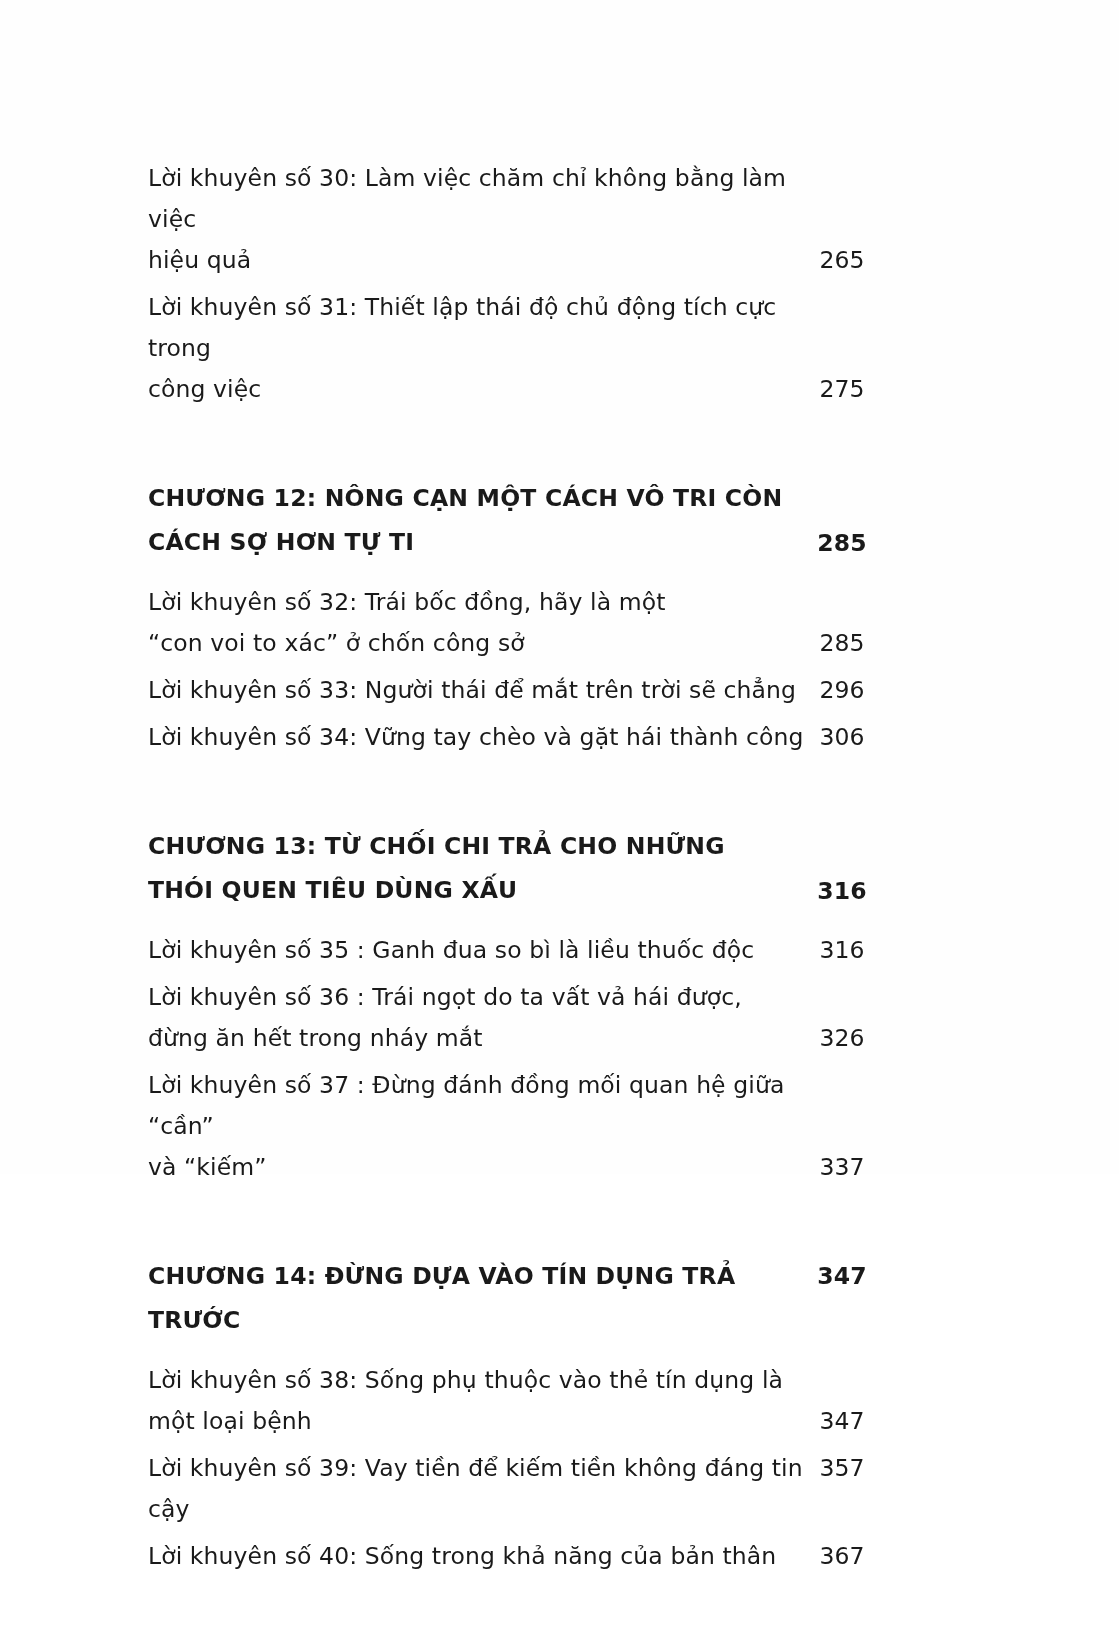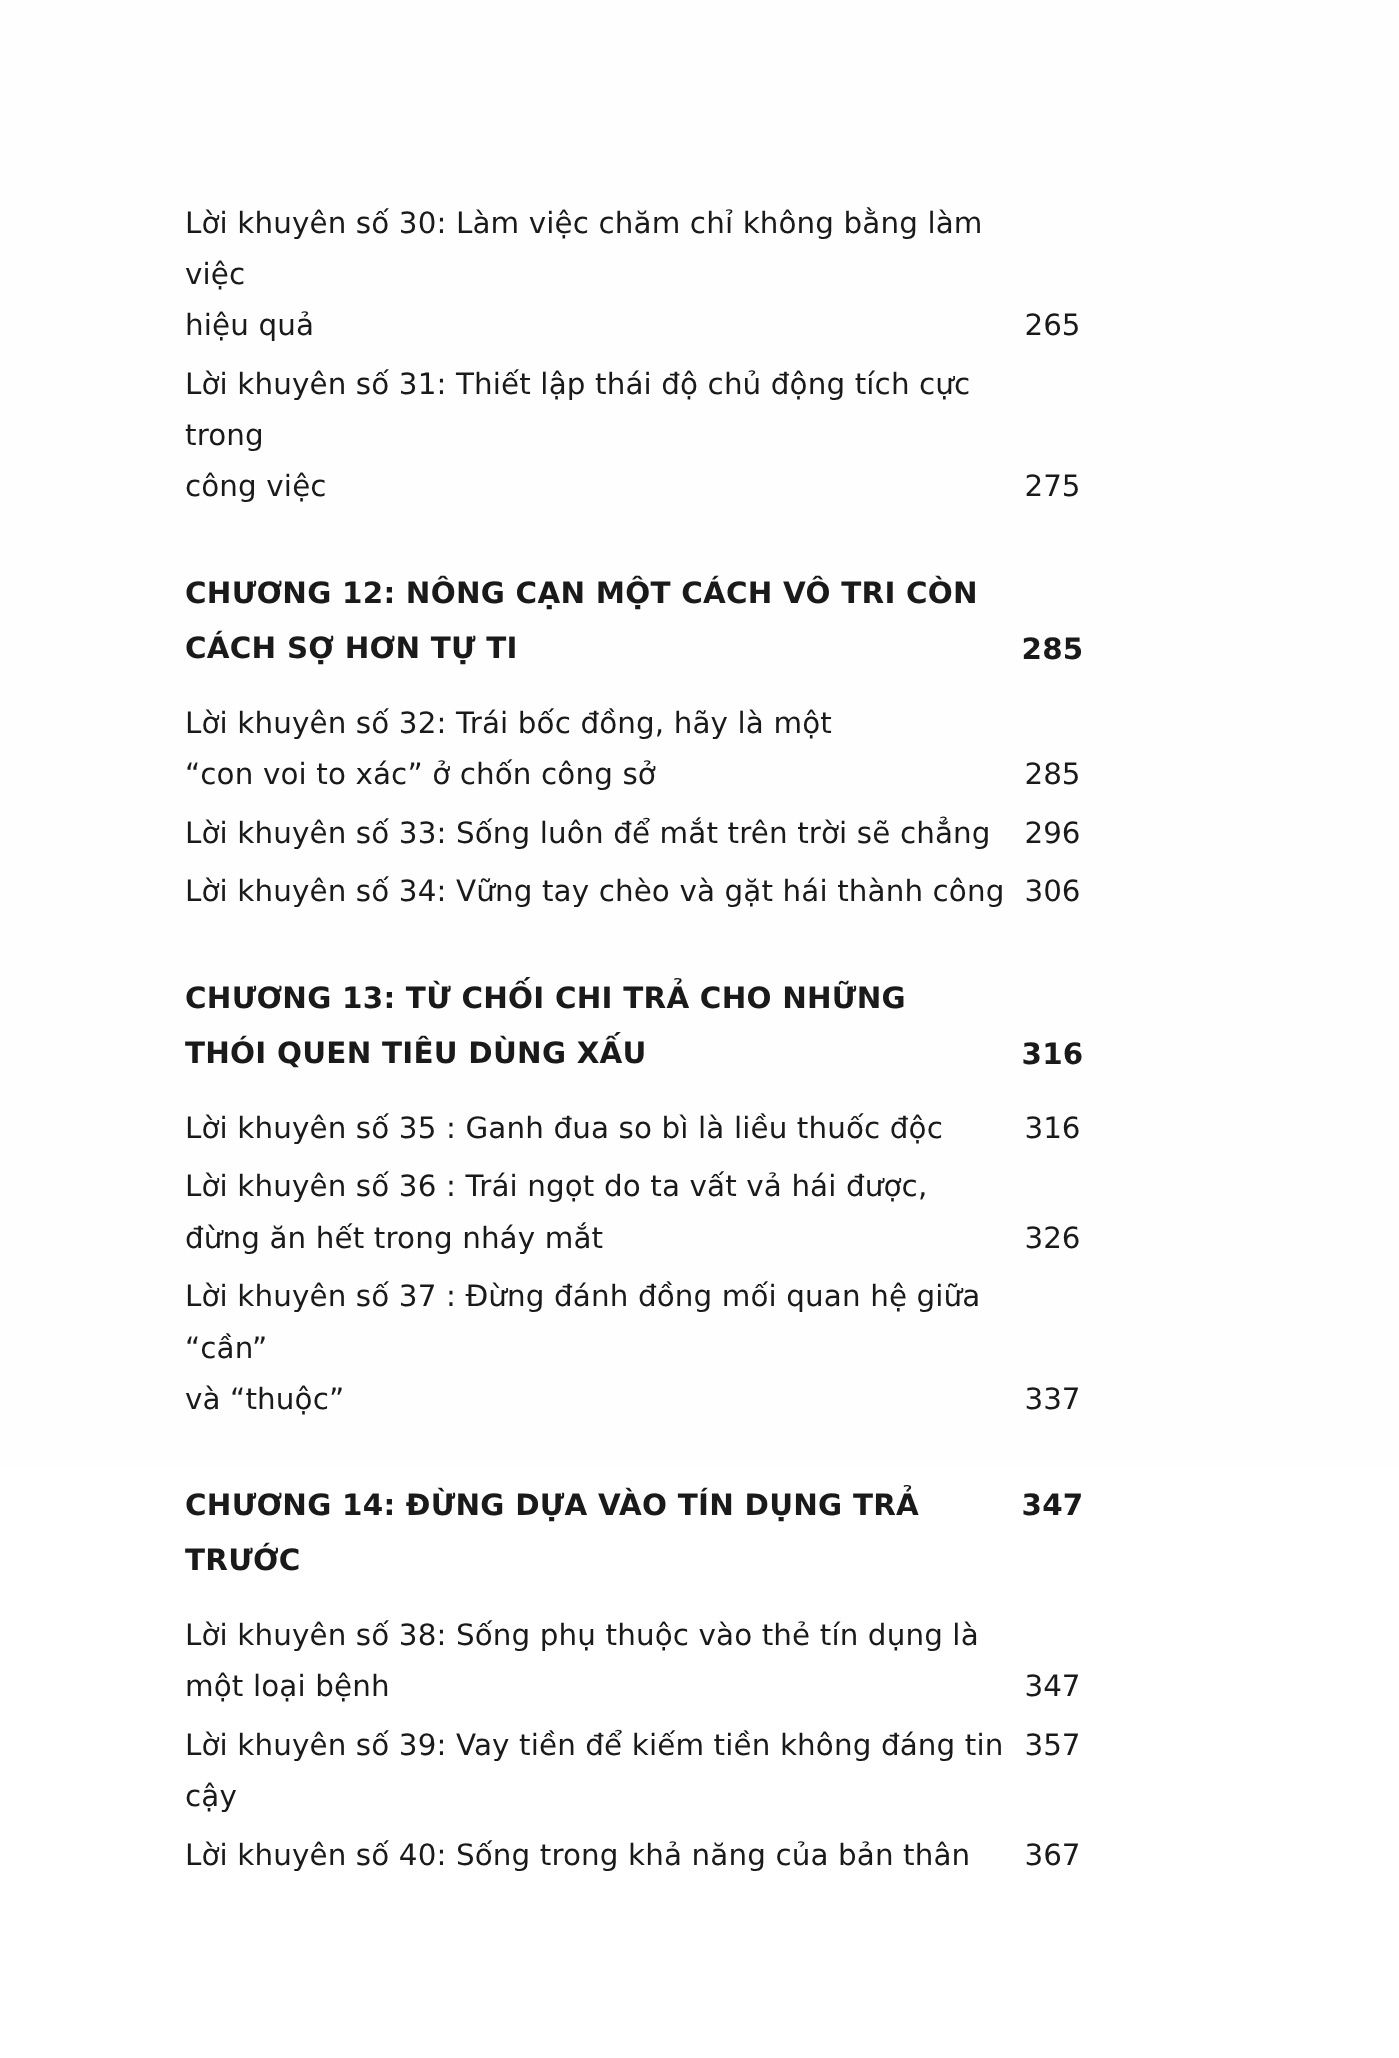--- a/index.html
+++ b/index.html
@@ -42,21 +42,21 @@
   }
   .entry .pg {
     font-size: 23.5px;
     line-height: 41px;
     text-align: center;
     min-width: 52px;
     white-space: nowrap;
   }
   
   .chapter {
-    margin-top: 42px;
+    margin-top: 66px;
     margin-bottom: 10px;
   }
   .chapter .txt,
   .chapter .pg {
     font-weight: bold;
     font-size: 23.5px;
     line-height: 44px;
     letter-spacing: 0.2px;
   }
   .chapter .txt {
@@ -115,21 +115,21 @@
     <div class="entry two-line">
       <div class="txt">
         <span class="line1">Lời khuyên số 32: Trái bốc đồng, hãy là một</span><br>
         <span class="line2"> “con voi to xác” ở chốn công sở</span>
       </div>
       <div class="pg">285</div>
     </div>
 
     <div class="entry two-line">
       <div class="txt">
-        <span class="line1">Lời khuyên số 33: Sống luôn để mắt trên trời sẽ chẳng</span><br>
+        <span class="line1">Lời khuyên số 33: Người thái để mắt trên trời sẽ chẳng</span><br>
       </div>
       <div class="pg">296</div>
     </div>
 
     <div class="entry">
       <div class="txt">Lời khuyên số 34:  Vững tay chèo và gặt hái thành công</div>
       <div class="pg">306</div>
     </div>
 
     <div class="entry chapter two-line chapter-block">
@@ -149,21 +149,21 @@
       <div class="txt">
         <span class="line1">Lời khuyên số 36 : Trái ngọt do ta vất vả hái được,</span><br>
         <span class="line2">đừng ăn hết trong nháy mắt</span>
       </div>
       <div class="pg">326</div>
     </div>
 
     <div class="entry two-line">
       <div class="txt">
         <span class="line1">Lời khuyên số 37 : Đừng đánh đồng mối quan hệ giữa “cần”</span><br>
-        <span class="line2">và “thuộc”</span>
+        <span class="line2">và “kiếm”</span>
       </div>
       <div class="pg">337</div>
     </div>
 
     <div class="entry chapter chapter-block">
       <div class="txt">CHƯƠNG 14: ĐỪNG DỰA VÀO TÍN DỤNG TRẢ TRƯỚC</div>
       <div class="pg">347</div>
     </div>
 
     <div class="entry two-line">

